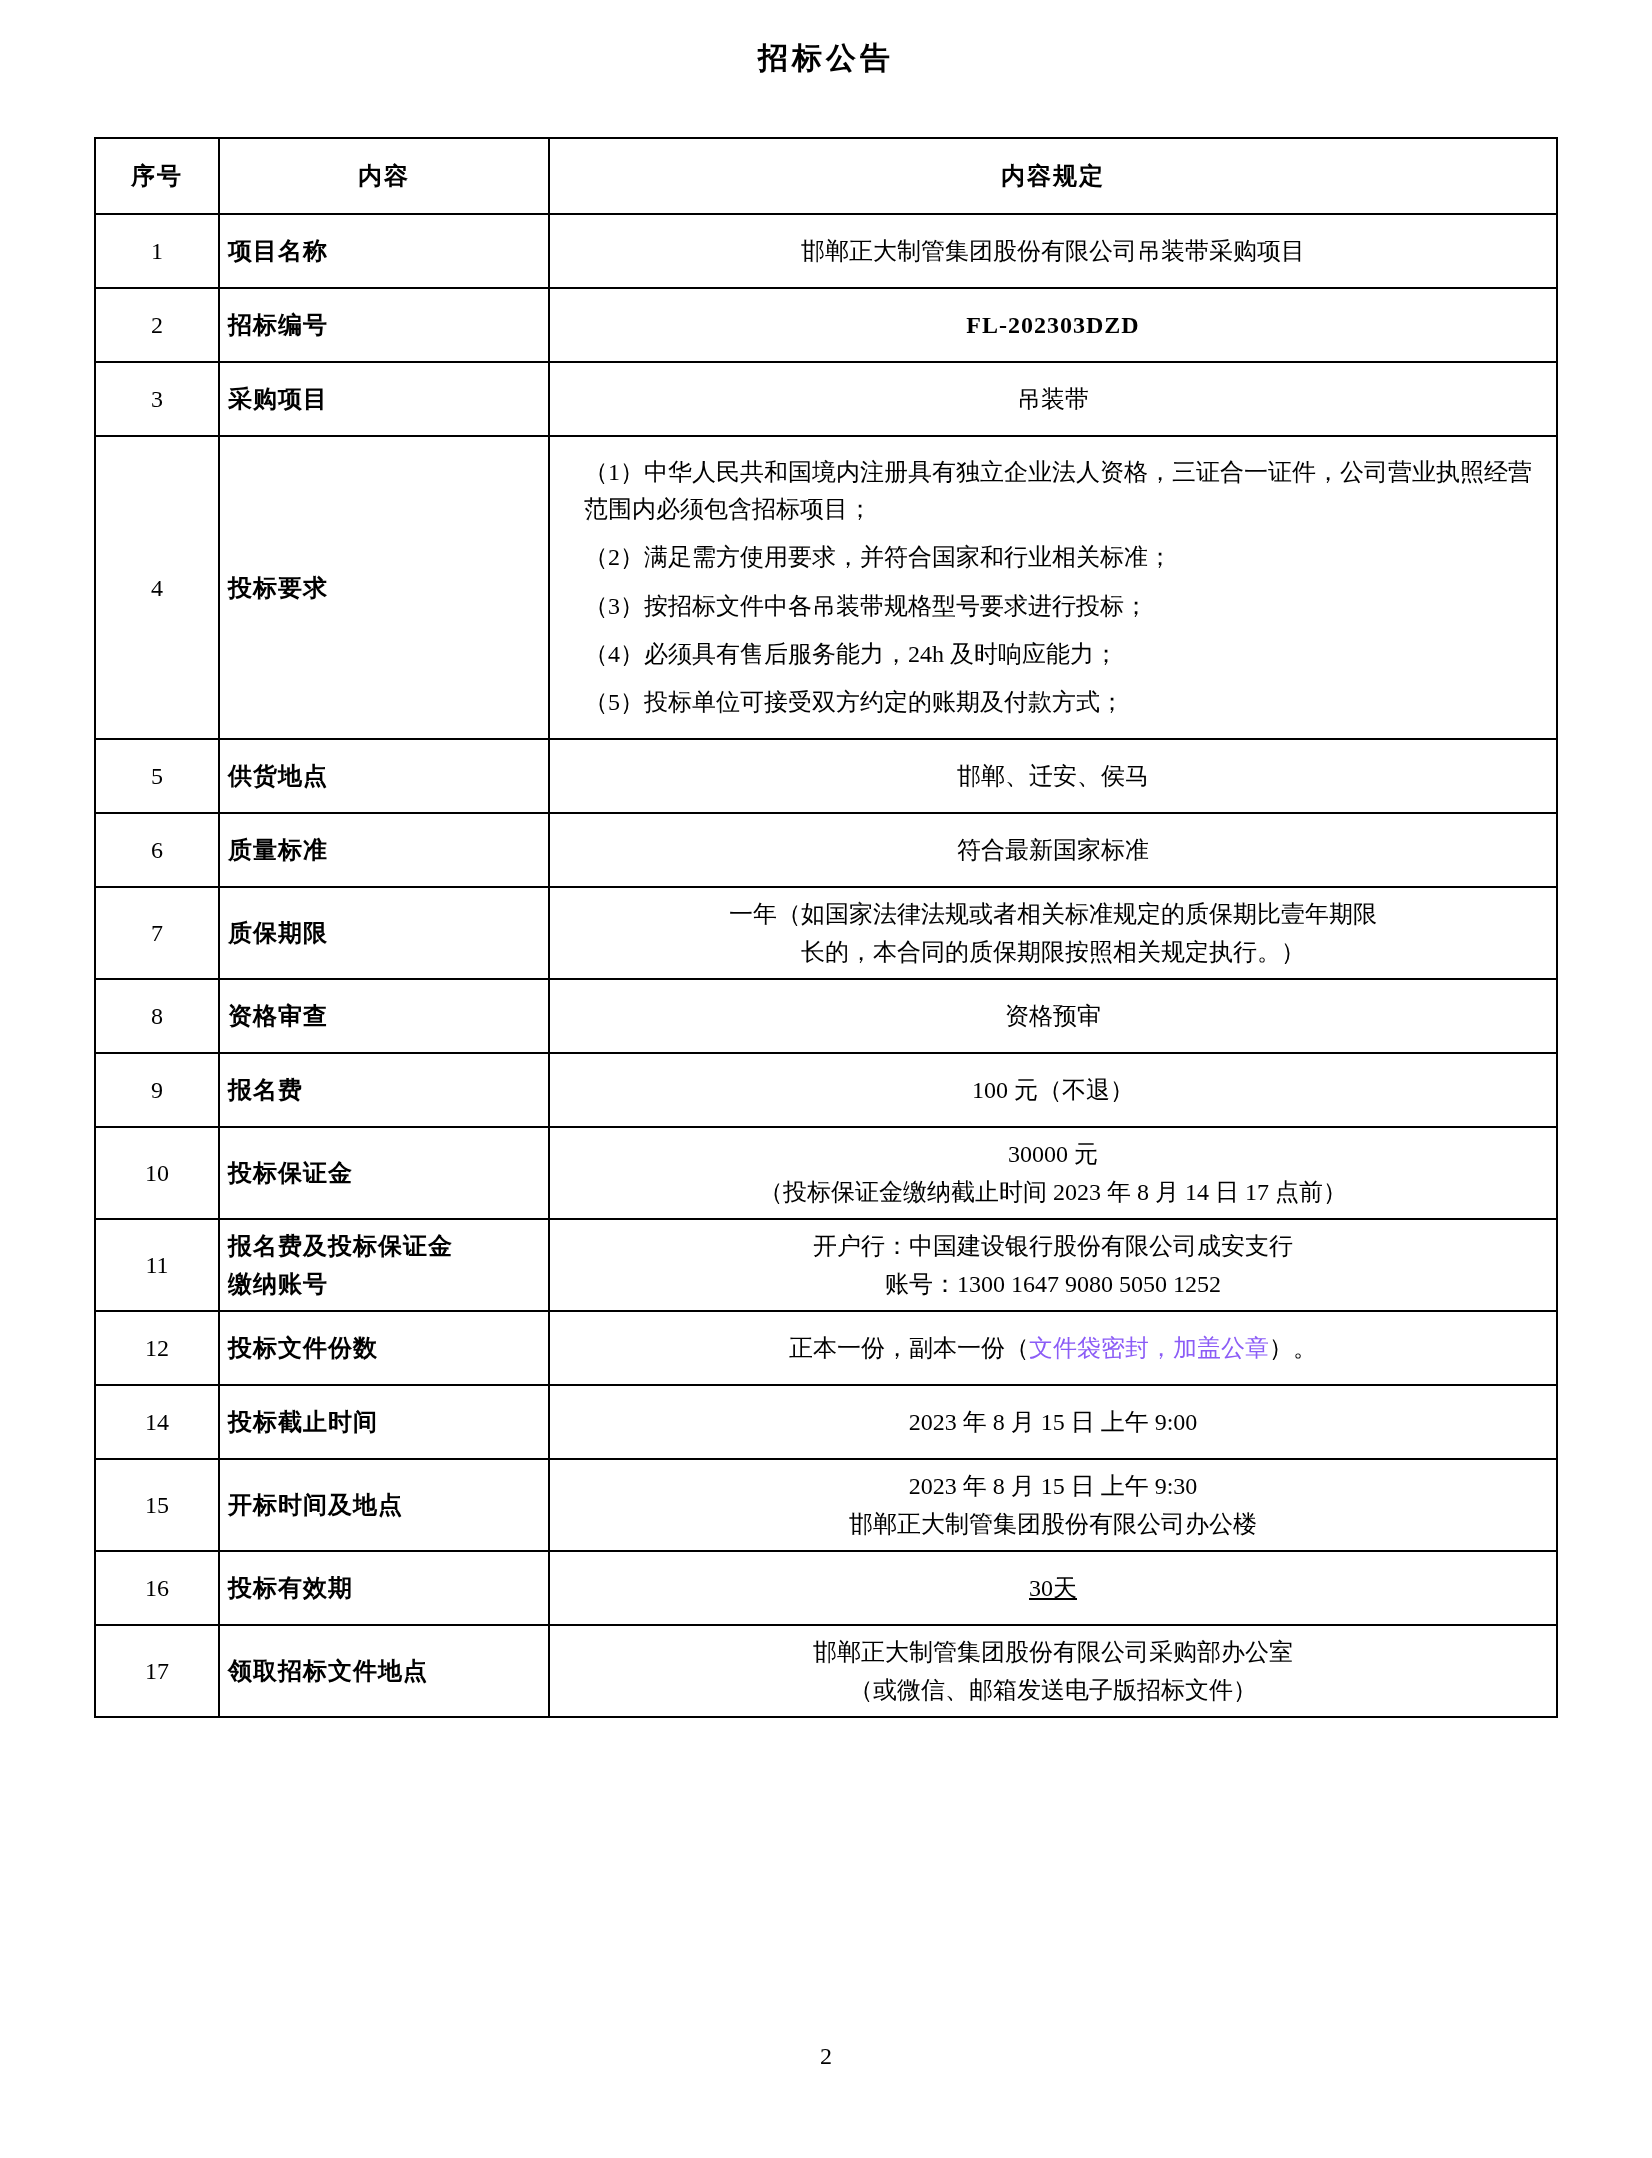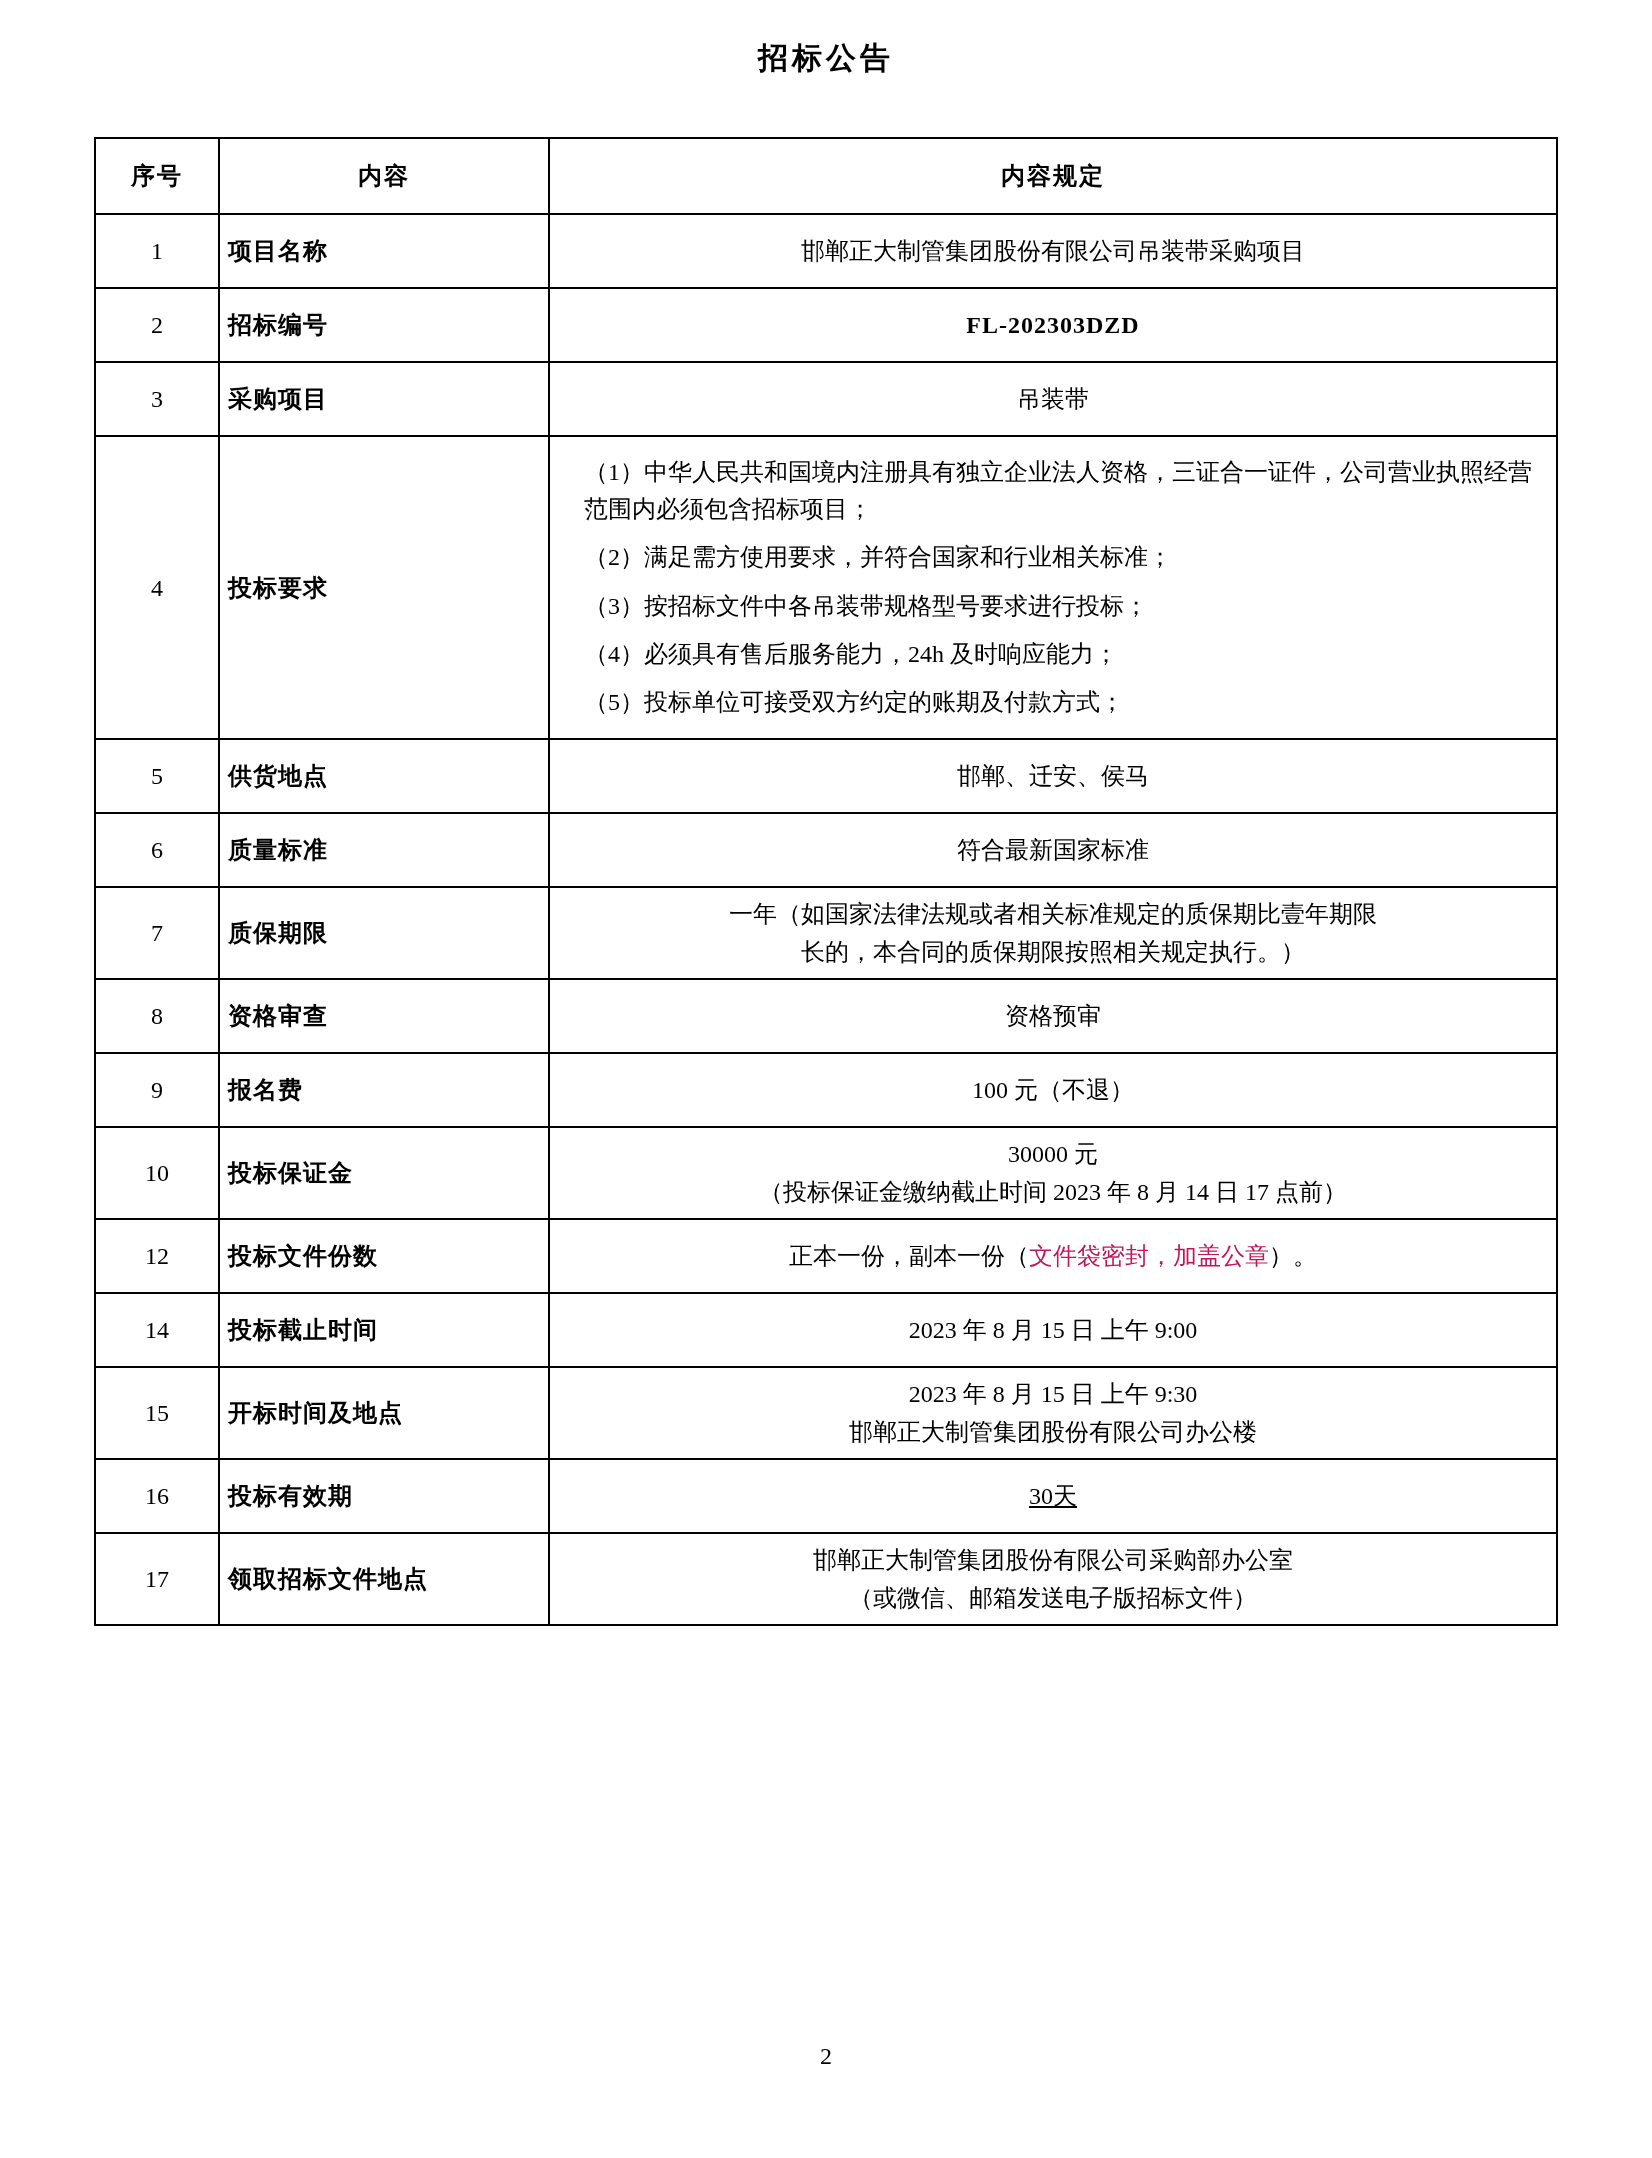--- a/index.html
+++ b/index.html
@@ -82,21 +82,21 @@
     line-height: 1.55;
   }
   .two-line div {
     margin: 2px 0;
   }
   .bold-mono {
     font-weight: bold;
     letter-spacing: 1px;
   }
   .red {
-    color: #be185d;
+    color: #8b5cf6;
   }
   .underline {
     text-decoration: underline;
   }
   .row-tall td { height: 60px; }
   .page-num {
     position: absolute;
     bottom: 126px;
     left: 0;
     width: 100%;
@@ -191,20 +191,31 @@
 
         <tr>
           <td class="no">10</td>
           <td class="item">投标保证金</td>
           <td class="content two-line">
             <div>30000 元</div>
             <div>（投标保证金缴纳截止时间 2023 年 8 月 14 日 17 点前）</div>
           </td>
         </tr>
 
+        <tr>
+          <td class="no">11</td>
+          <td class="item two-line">
+            <div>报名费及投标保证金</div>
+            <div>缴纳账号</div>
+          </td>
+          <td class="content two-line">
+            <div>开户行：中国建设银行股份有限公司成安支行</div>
+            <div>账号：1300 1647 9080 5050 1252</div>
+          </td>
+        </tr>
 
         <tr class="row-tall">
           <td class="no">12</td>
           <td class="item">投标文件份数</td>
           <td class="content">
             <span class="nowrap">正本一份，副本一份（</span><span class="red">文件袋密封，加盖公章</span><span>）。</span>
           </td>
         </tr>
 
 

